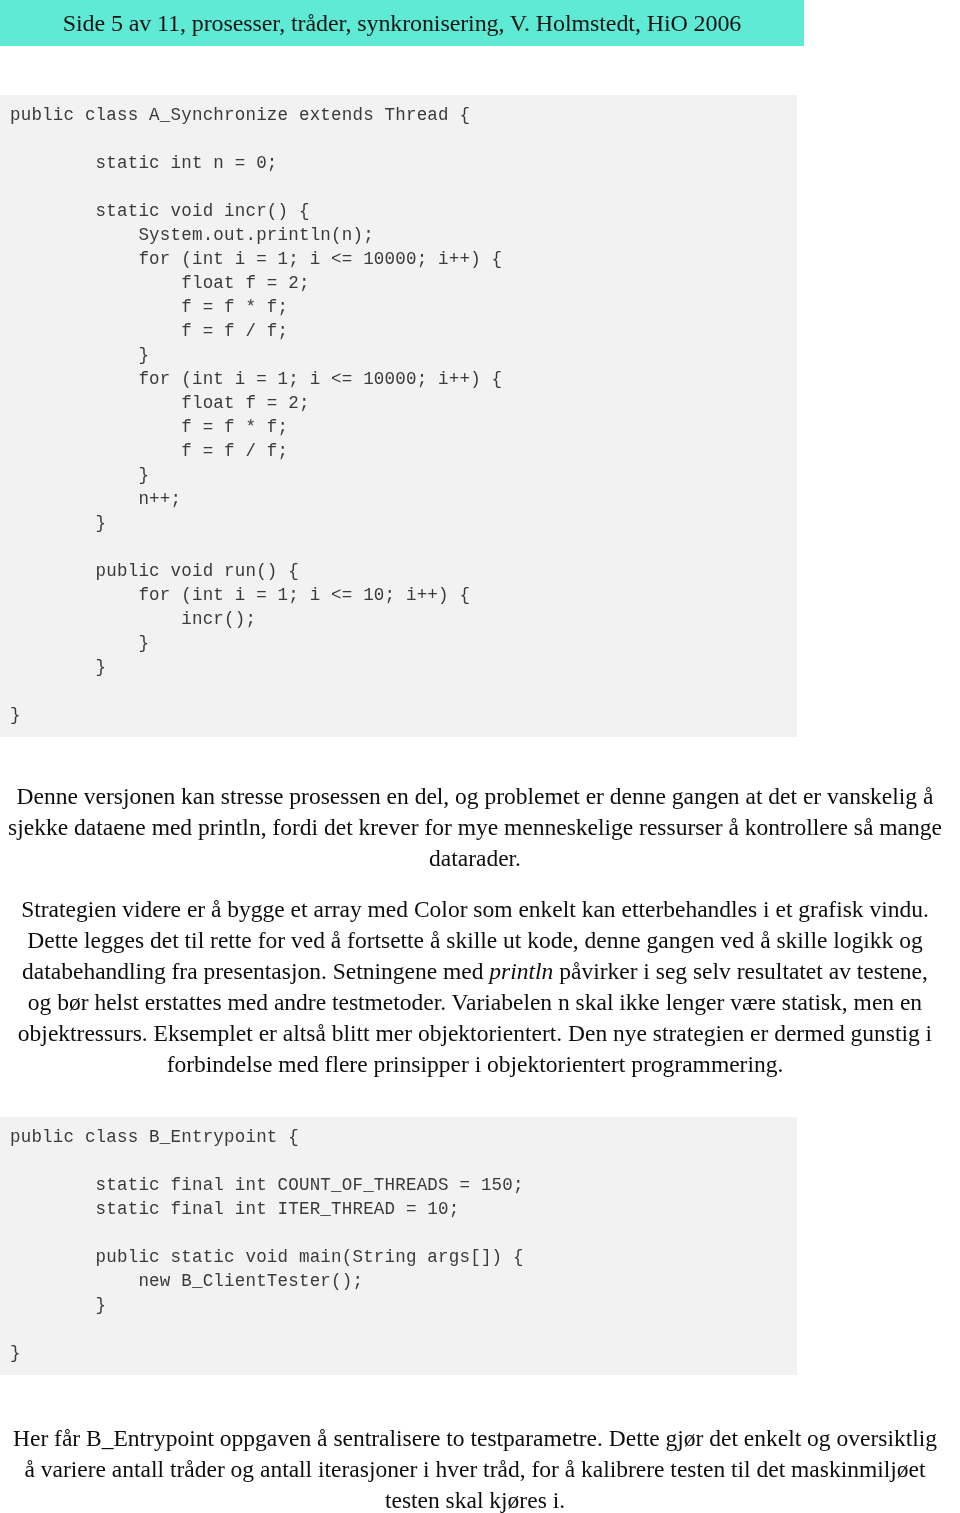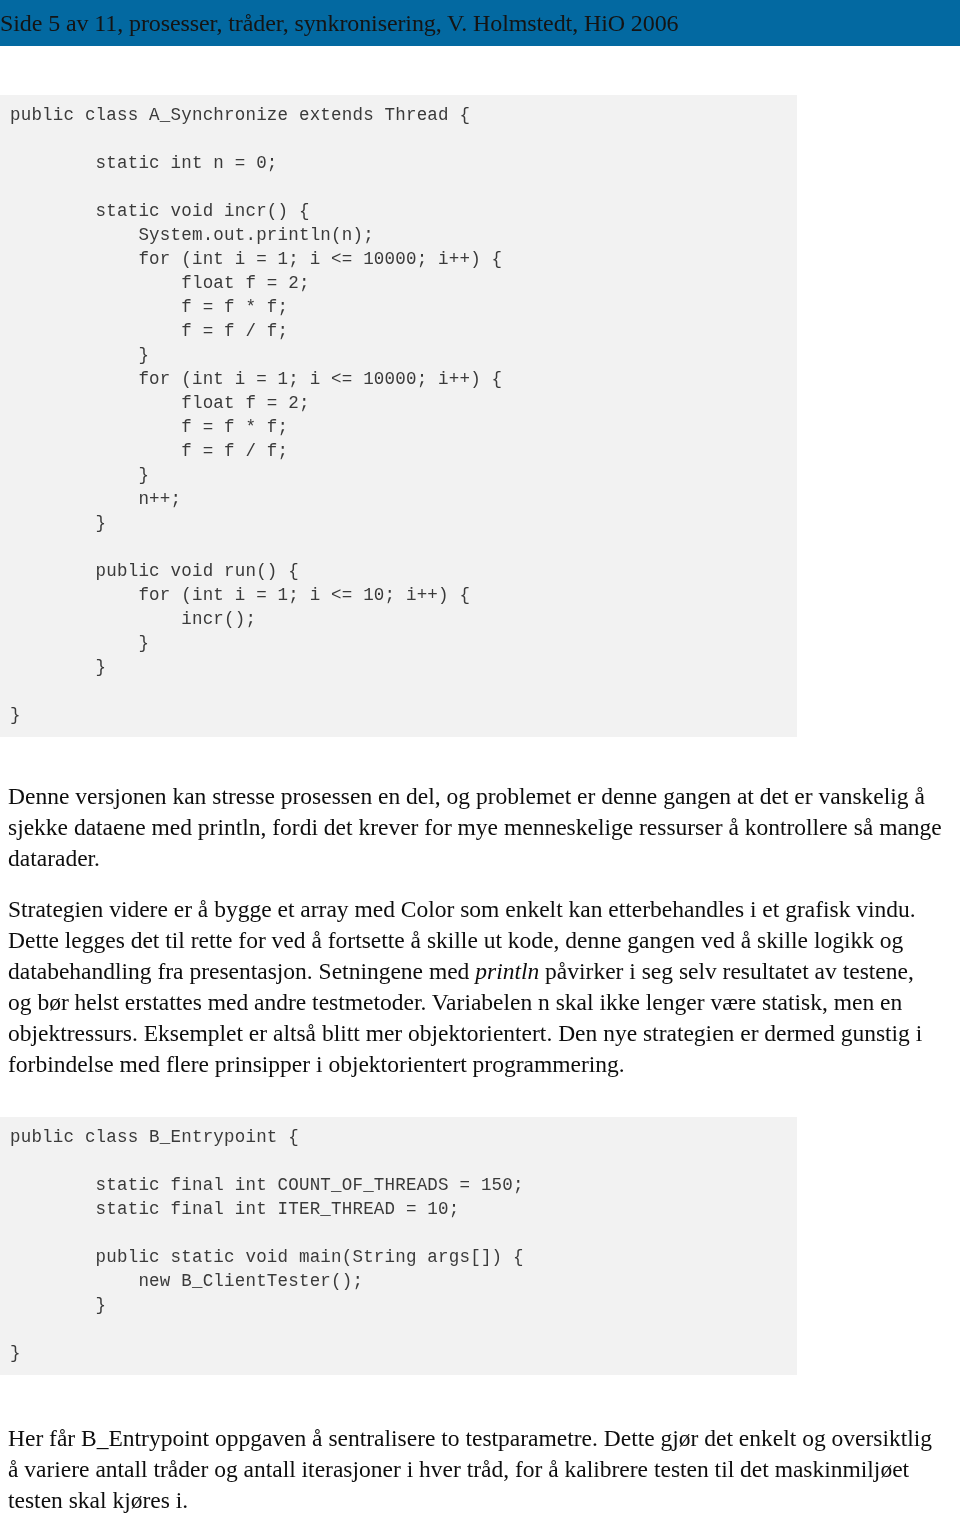--- a/index.html
+++ b/index.html
@@ -11,26 +11,26 @@
     width: 960px;
     height: 1513px;
     position: relative;
     font-family: "Liberation Serif", serif;
     color: #000000;
     overflow: hidden;
   }
 
   
   .page-header {
-    width: 960px;
+    width: 804px;
     height: 46px;
-    background: #0369a1;
+    background: #5eead4;
     display: flex;
     align-items: center;
-    justify-content: flex-start;
+    justify-content: center;
     box-sizing: border-box;
   }
   .page-header .header-text {
     font-family: "Liberation Serif", serif;
     font-size: 24px;
     line-height: 28px;
     color: #141414;
     white-space: nowrap;
     letter-spacing: -0.1px;
   }
@@ -64,21 +64,21 @@
   #code-block-b { margin-top: 37px; }
 
   
   .para {
     font-family: "Liberation Serif", serif;
     font-size: 23.5px;
     line-height: 31px;
     color: #0d0d0d;
     margin: 0;
     padding: 0 18px 0 8px;
-    text-align: left;
+    text-align: center;
   }
   .para em { }
 
   .spacer-26 { height: 26px; }
   .spacer-20 { height: 20px; }
   .spacer-31 { height: 31px; }
 </style>
 </head>
 <body>
 

